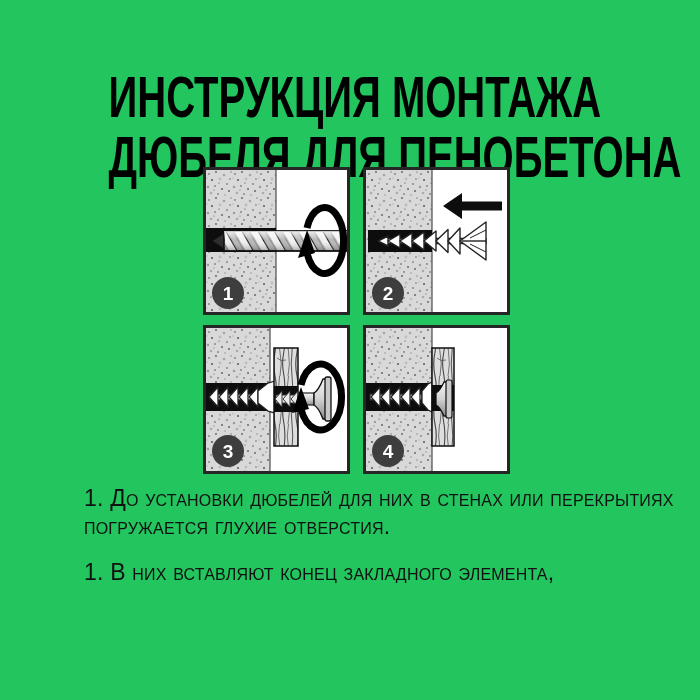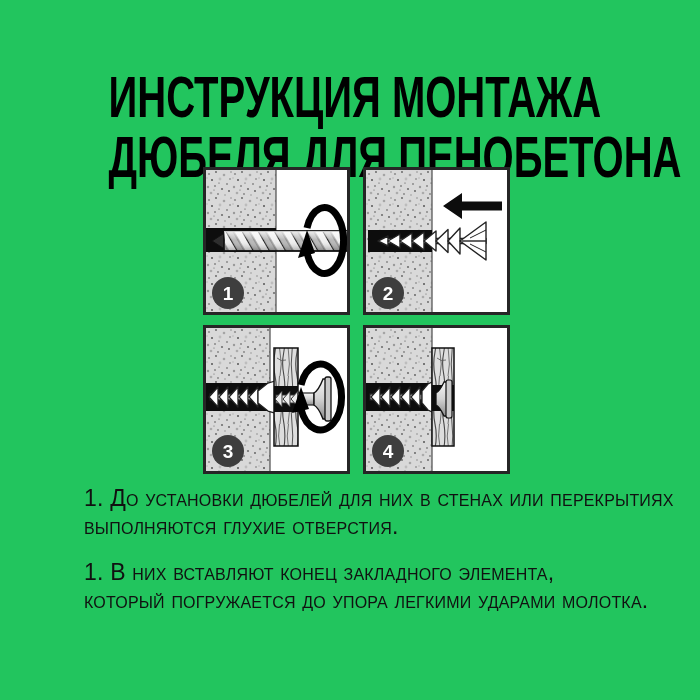--- a/index.html
+++ b/index.html
@@ -205,21 +205,20 @@
           <circle cx="22" cy="123" r="16" fill="#3e3e3e"></circle>
           <text class="badge-num" x="22" y="130" text-anchor="middle" font-size="19" fill="#ffffff">4</text>
         </g>
       </svg>
     </div>
   </div>
 
   <div class="instructions">
     <p>
       <span>1. До установки дюбелей для них в стенах или перекрытиях</span>
-      <span>выполняются глухие отверстия.</span>
+      <span>погружается глухие отверстия.</span>
     </p>
     <p>
       <span>1. В них вставляют конец закладного элемента,</span>
-      <span>который погружается до упора легкими ударами молотка.</span>
     </p>
   </div>
 
 </div>
 
 </body></html>

